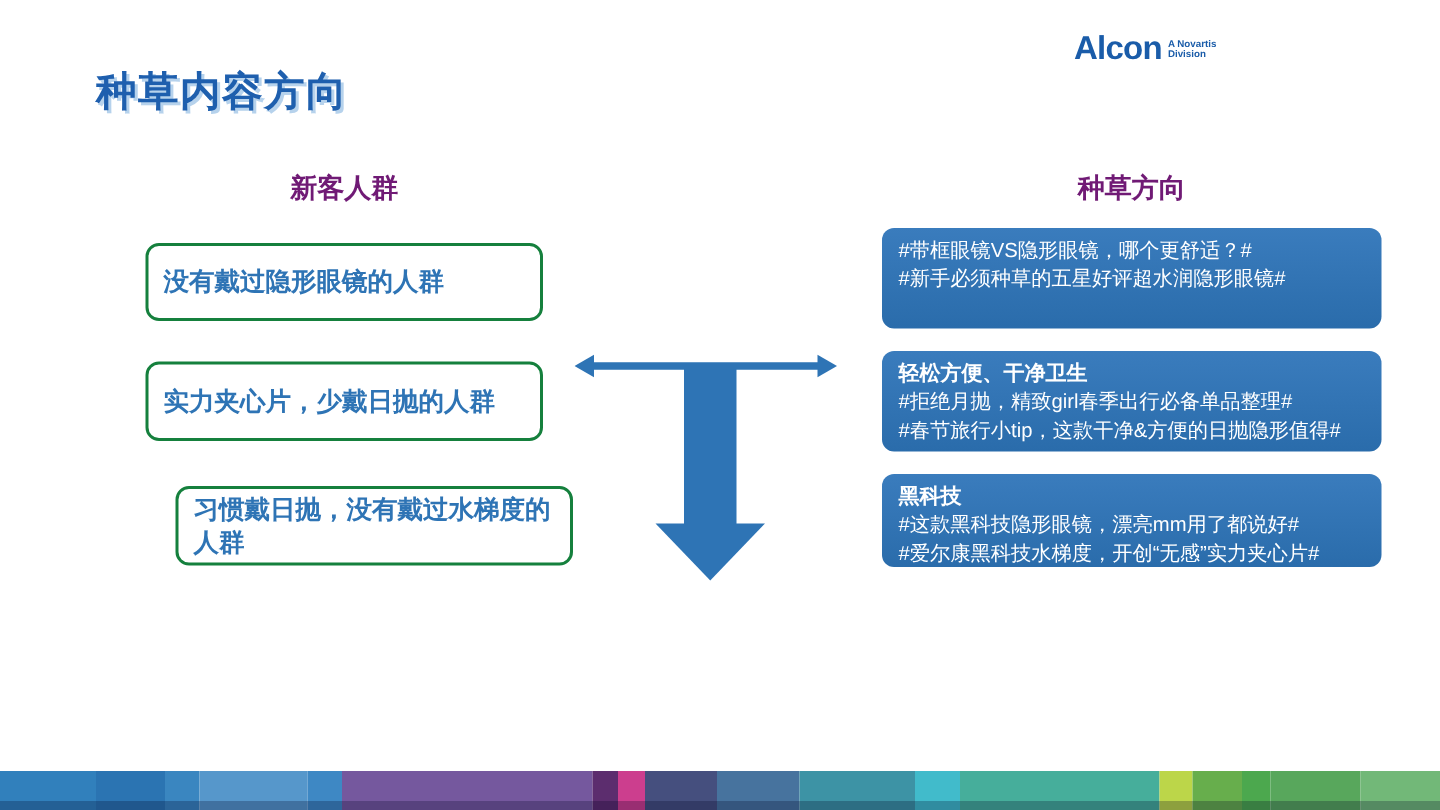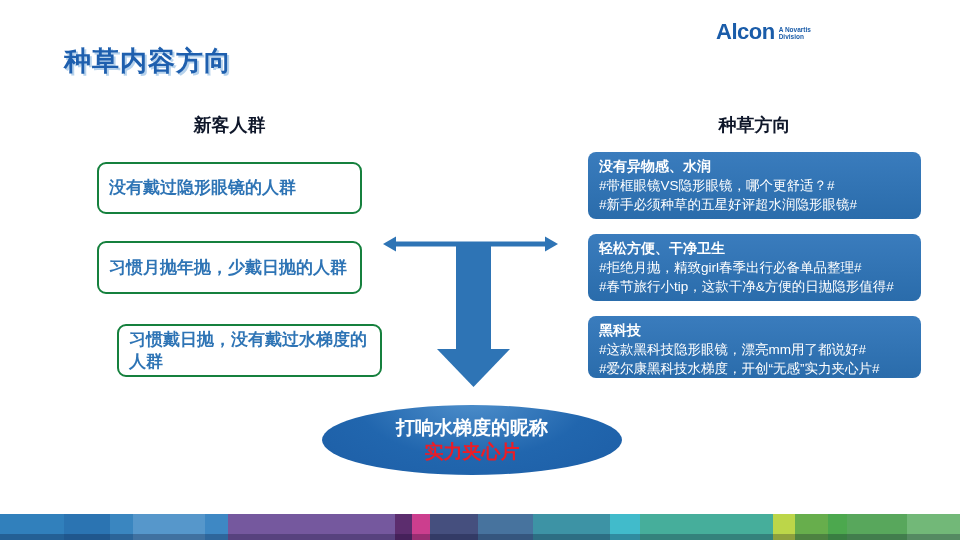--- a/index.html
+++ b/index.html
@@ -13,21 +13,21 @@
   .logo-alcon .sub{width:40px;margin-left:4px;margin-top:5px;font-size:6.5px;line-height:7px;color:#1a5ca9;font-weight:bold;}
   .logo-tmall{position:absolute;top:23px;left:836px;display:flex;align-items:baseline;color:#f0202b;white-space:nowrap;}
   .logo-tmall .cn{font-size:17px;font-weight:800;}
   .logo-tmall .en{font-size:14px;font-weight:800;letter-spacing:0.5px;margin-left:2px;}
   
   .page-title{
     position:absolute;top:43px;left:64px;font-size:27px;font-weight:800;color:#1e5fae;
     letter-spacing:1px;text-shadow:2px 2px 0 rgba(157,195,230,0.75);
   }
   
-  .col-header{position:absolute;font-size:18px;font-weight:800;color:#0f172a;text-align:center;}
+  .col-header{position:absolute;font-size:18px;font-weight:800;color:#701a75;text-align:center;}
   .col-header.left{top:113px;left:97px;width:265px;}
   .col-header.right{top:113px;left:588px;width:333px;}
   
   .aud-box{
     position:absolute;left:97px;width:265px;box-sizing:border-box;
     border:2px solid #15803d;border-radius:9px;background:#fff;
     color:#2e74b5;font-size:17px;font-weight:800;line-height:22px;
     display:flex;align-items:center;padding:4px 10px;
   }
   .aud-box.b1{top:162px;height:52px;}
@@ -75,28 +75,27 @@
 
   <div class="page-title">种草内容方向</div>
 
   <div class="col-header left">新客人群</div>
   <div class="col-header right">种草方向</div>
 
   <div class="aud-box b1">
     <span>没有戴过隐形眼镜的人群</span>
   </div>
   <div class="aud-box b2">
-    <span>习惯月抛年抛，少戴日抛的人群</span>
+    <span>实力夹心片，少戴日抛的人群</span>
   </div>
   <div class="aud-box b3">
     <span>习惯戴日抛，没有戴过水梯度的人群</span>
   </div>
 
   <div class="dir-box b1">
-    <div class="dir-title">没有异物感、水润</div>
     <div class="dir-line">#带框眼镜VS隐形眼镜，哪个更舒适？#</div>
     <div class="dir-line">#新手必须种草的五星好评超水润隐形眼镜#</div>
   </div>
   <div class="dir-box b2">
     <div class="dir-title">轻松方便、干净卫生</div>
     <div class="dir-line">#拒绝月抛，精致girl春季出行必备单品整理#</div>
     <div class="dir-line">#春节旅行小tip，这款干净&amp;方便的日抛隐形值得#</div>
   </div>
   <div class="dir-box b3">
     <div class="dir-title">黑科技</div>
@@ -109,24 +108,20 @@
       <rect x="11" y="6.5" width="153" height="5"></rect>
       <polygon points="13,1.5 0,9 13,16.5"></polygon>
       <polygon points="162,1.5 175,9 162,16.5"></polygon>
     </g>
     <g fill="#2e74b5">
       <rect x="73" y="11" width="35" height="104"></rect>
       <polygon points="54,114 127,114 90.5,152"></polygon>
     </g>
   </svg>
 
-  <div class="conclusion">
-    <div class="l1">打响水梯度的昵称</div>
-    <div class="l2">实力夹心片</div>
-  </div>
 
   <div class="footer-strip">
       <div class="strip-block" style="background: rgb(49, 128, 188); flex: 0 0 64px;"></div>
       <div class="strip-block" style="background: rgb(43, 116, 178); flex: 0 0 46px;"></div>
       <div class="strip-block" style="background: rgb(58, 134, 192); flex: 0 0 23px;"></div>
       <div class="strip-block" style="background: rgb(86, 151, 203); flex: 0 0 72px;"></div>
       <div class="strip-block" style="background: rgb(62, 136, 196); flex: 0 0 23px;"></div>
       <div class="strip-block" style="background: rgb(117, 88, 158); flex: 0 0 167px;"></div>
       <div class="strip-block" style="background: rgb(92, 45, 110); flex: 0 0 17px;"></div>
       <div class="strip-block" style="background: rgb(204, 62, 142); flex: 0 0 18px;"></div>

